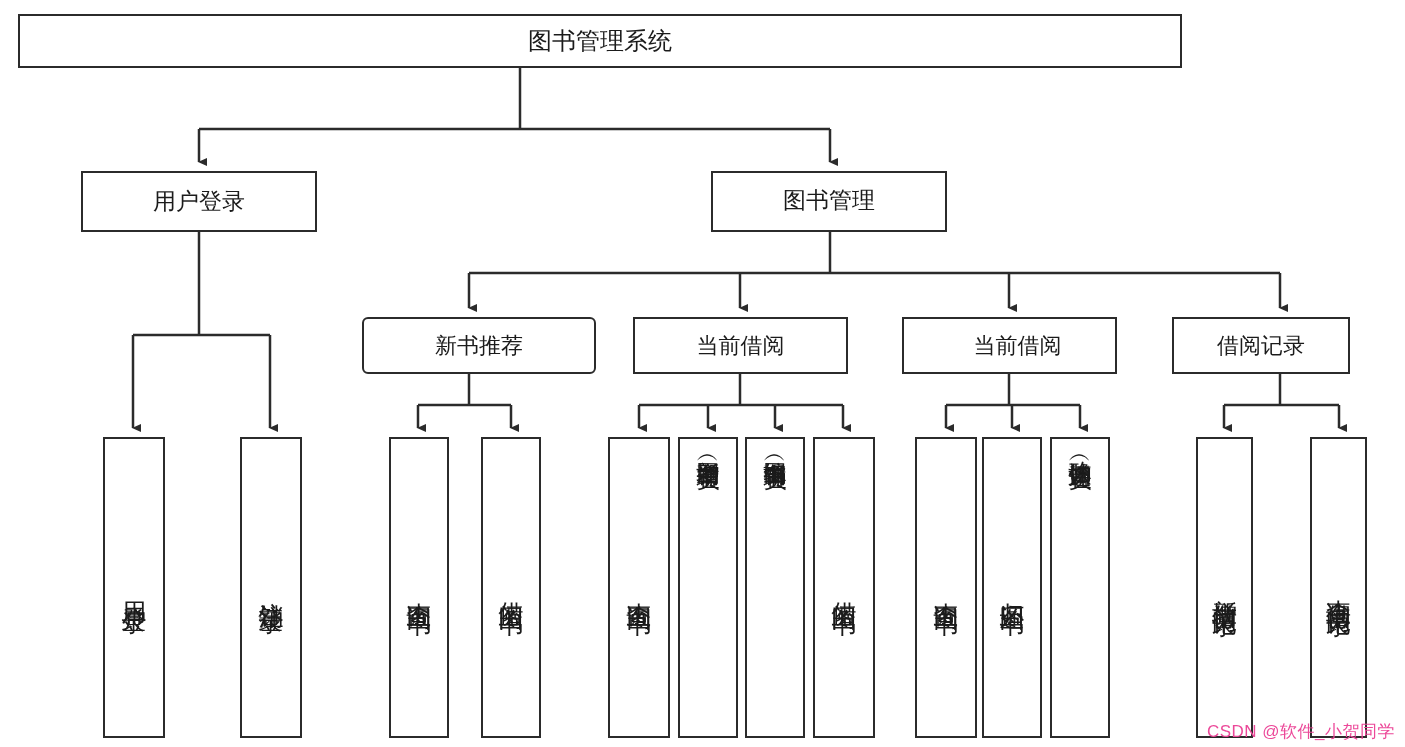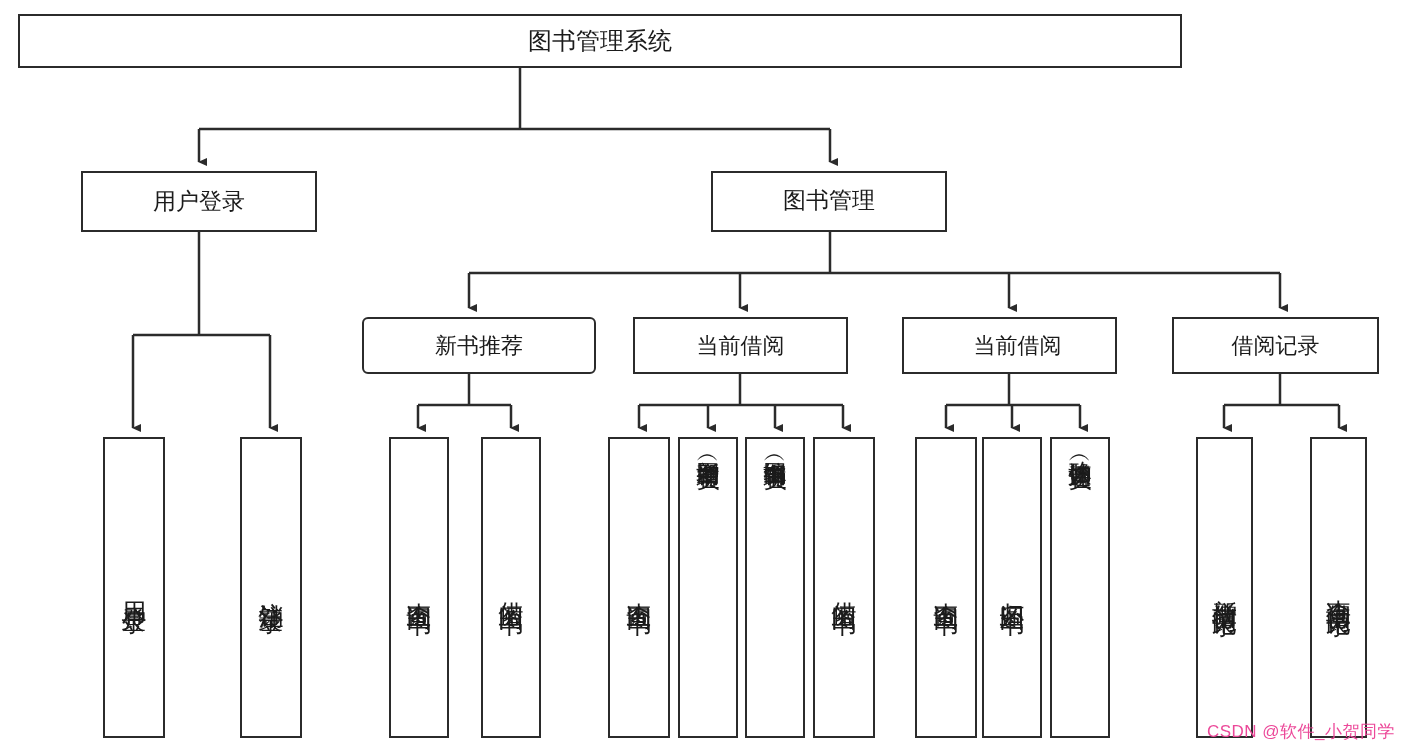--- a/index.html
+++ b/index.html
@@ -61,21 +61,21 @@
 
   
   .node.lvl3 {
     top: 317px;
     height: 57px;
   }
   .node.lvl3 .label { font-size: 22px; }
   .node.n-new-book-rec { left: 362px;  width: 234px; border-radius: 6px; }
   .node.n-book-borrow  { left: 633px;  width: 215px; }
   .node.n-current-borrow { left: 902px; width: 215px; padding-left: 16px; }
-  .node.n-borrow-record  { left: 1172px; width: 207px; }
+  .node.n-borrow-record  { left: 1172px; width: 178px; }
 
   
   .node.leaf {
     top: 437px;
     height: 301px;
     align-items: flex-start;
     justify-content: center;
     padding-top: 4px;
   }
   .node.leaf.center-text {

